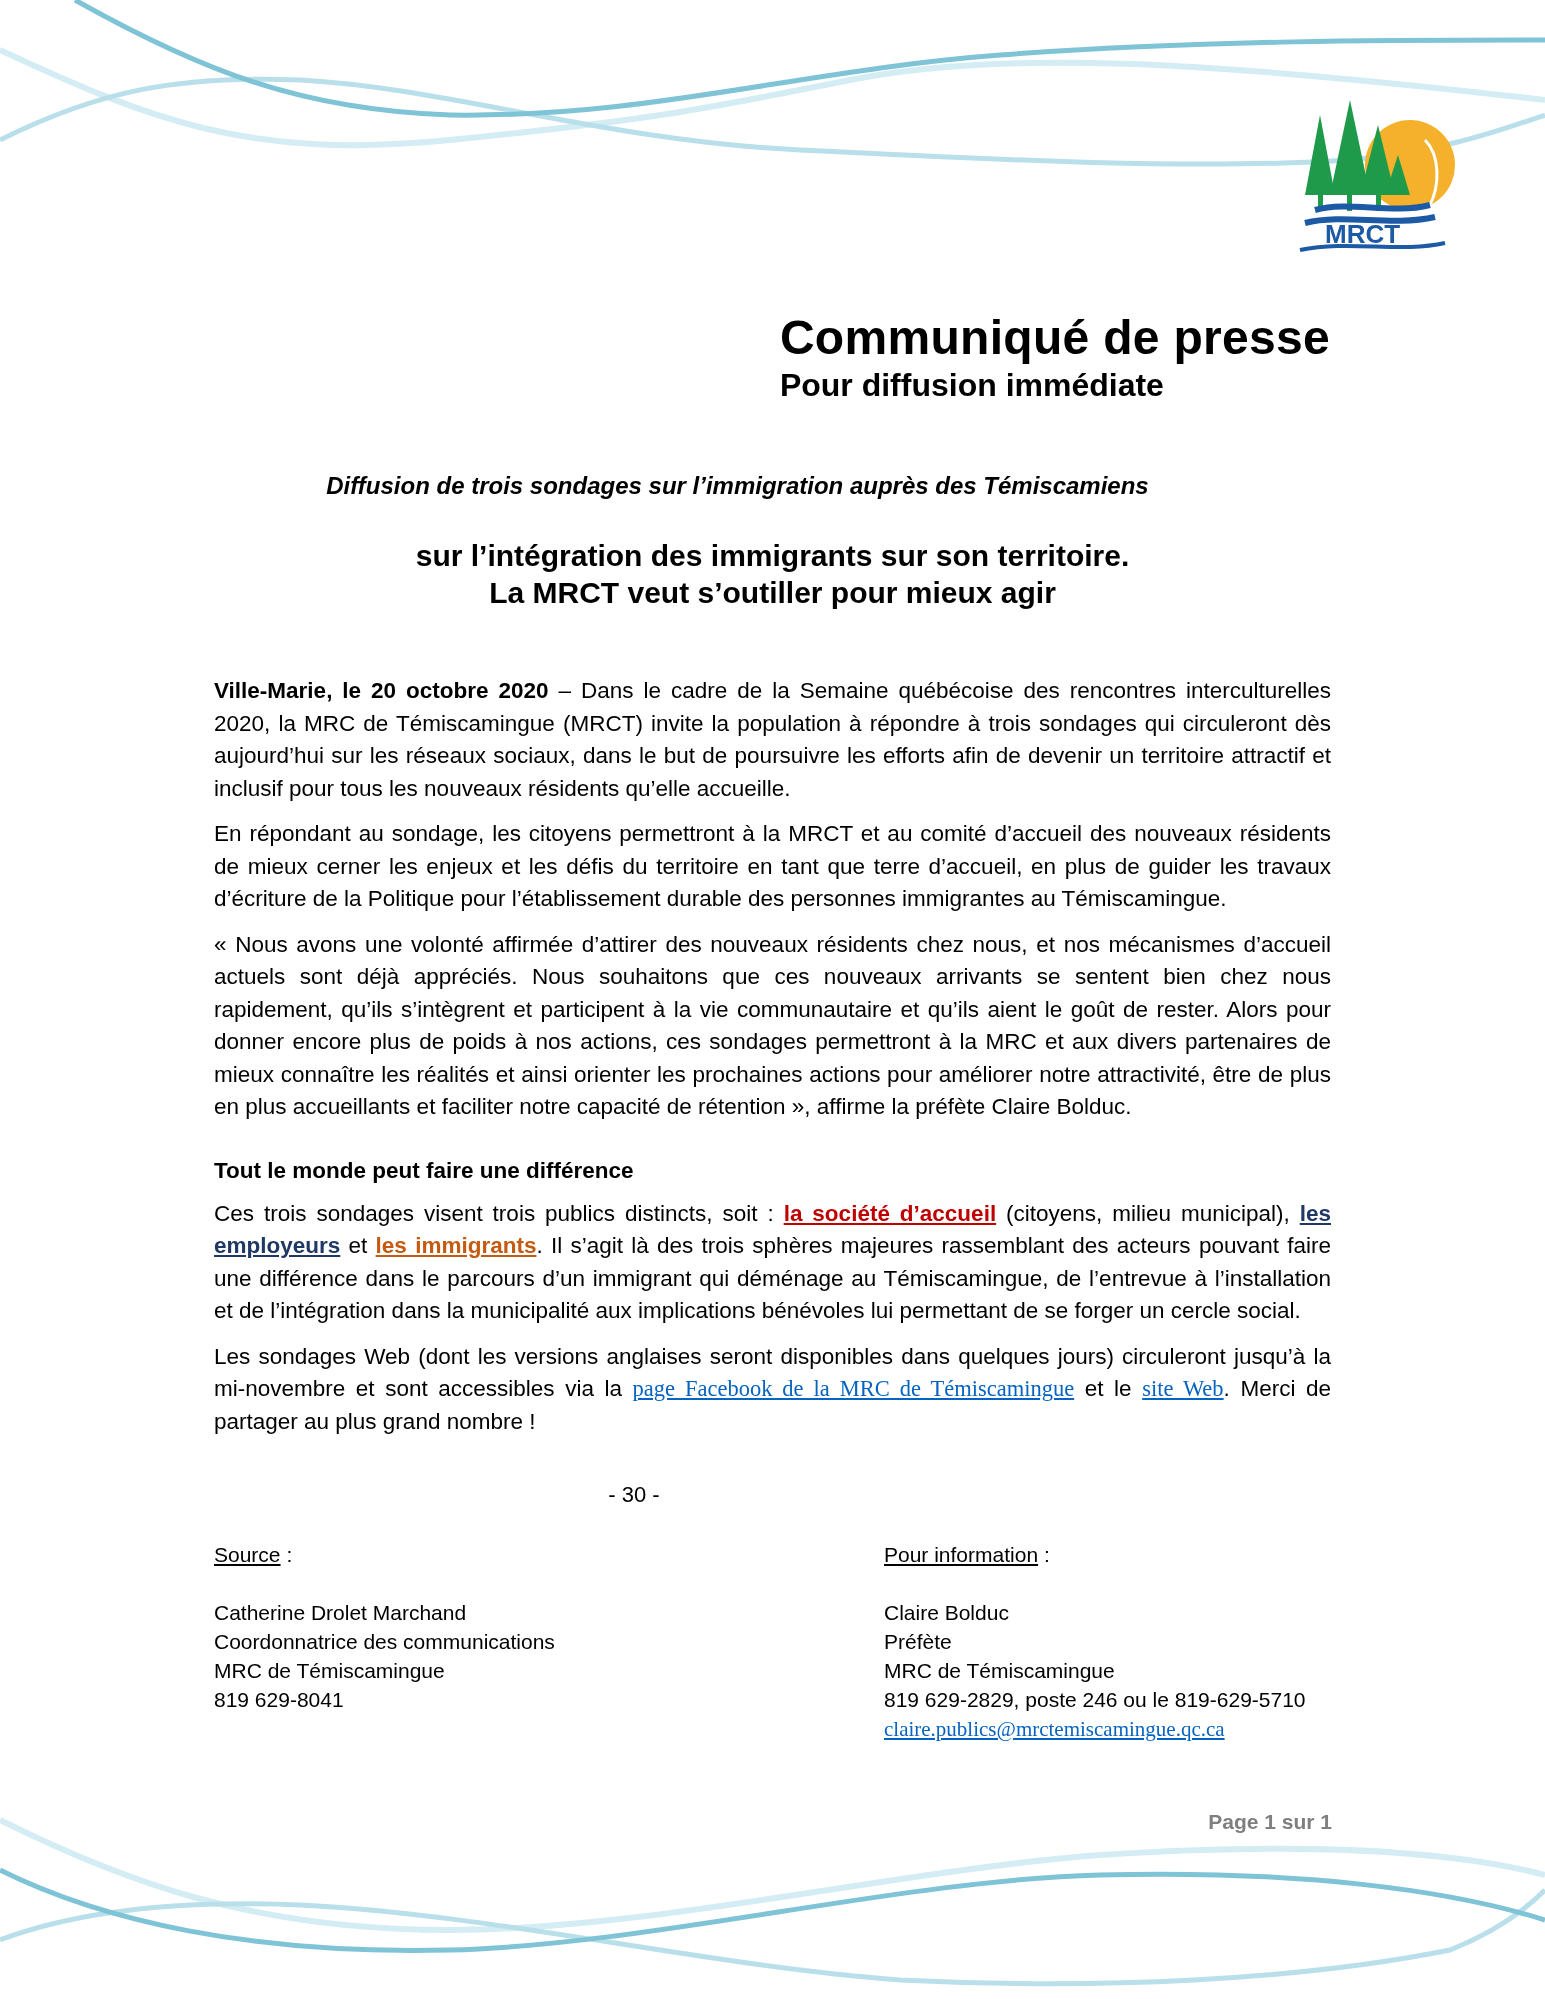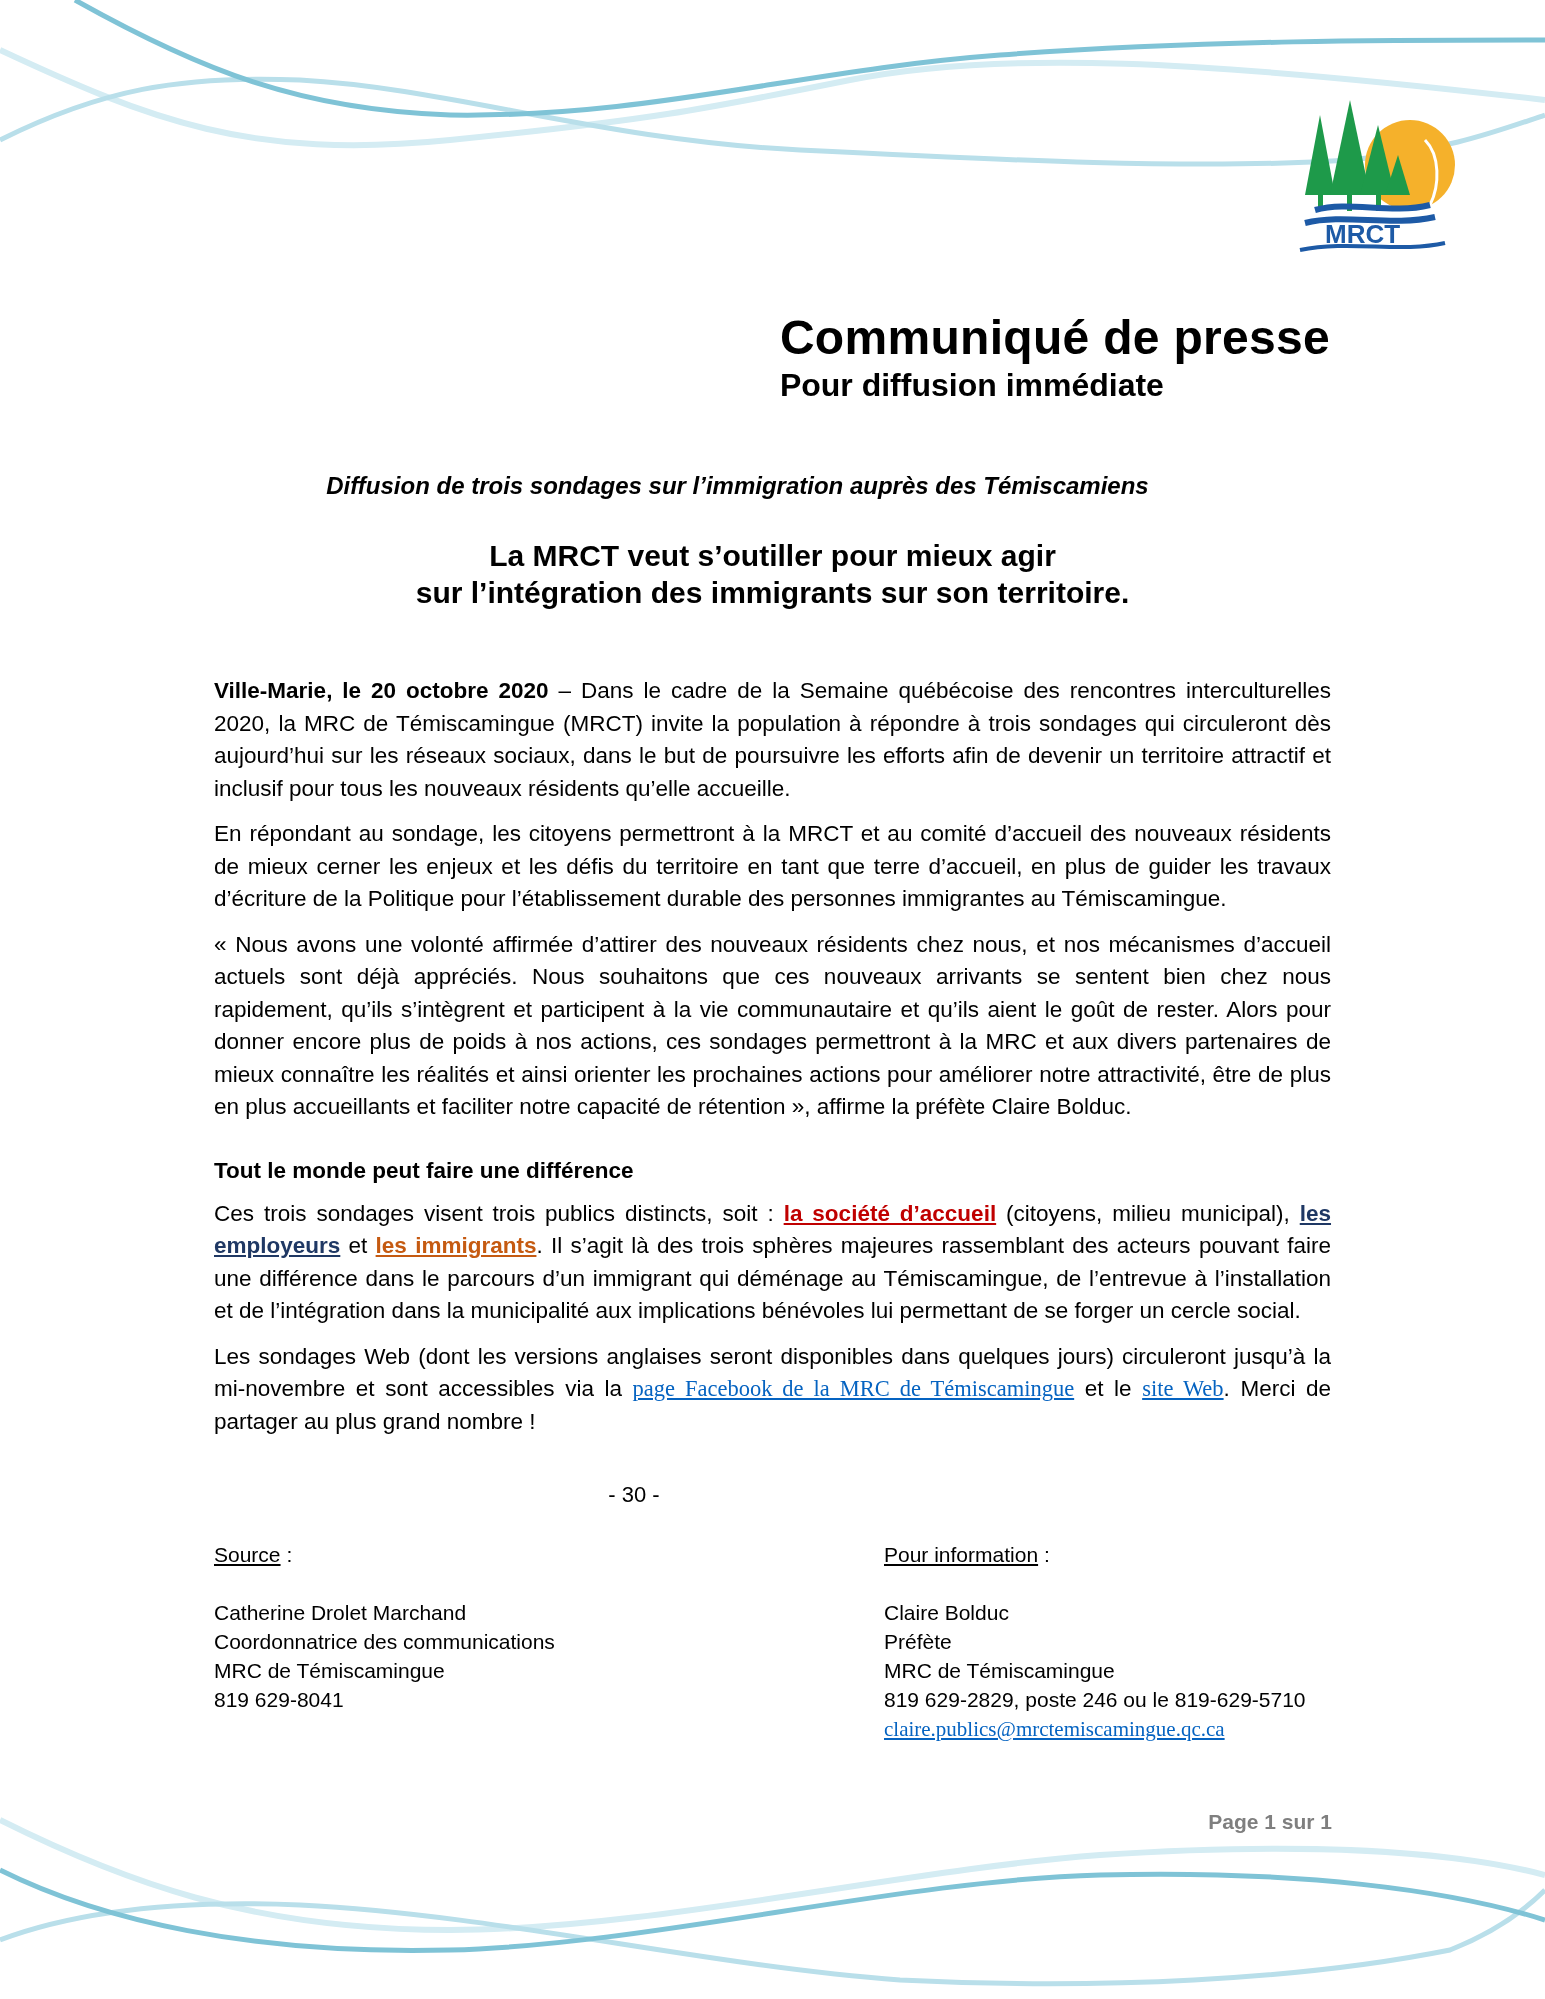--- a/index.html
+++ b/index.html
@@ -64,22 +64,22 @@
 </svg>
 
 <div class="title-block">
   <div class="title-main">Communiqué de presse</div>
   <div class="title-sub">Pour diffusion immédiate</div>
 </div>
 
 <div class="subhead">Diffusion de trois sondages sur l’immigration auprès des Témiscamiens</div>
 
 <div class="headline">
+  <div>sur l’intégration des immigrants sur son territoire.</div>
   <div>La MRCT veut s’outiller pour mieux agir</div>
-  <div>sur l’intégration des immigrants sur son territoire.</div>
 </div>
 
 <div class="body">
   <p><span class="lead">Ville-Marie, le 20 octobre 2020</span><span> – Dans le cadre de la Semaine québécoise des rencontres interculturelles 2020, la MRC de Témiscamingue (MRCT) invite la population à répondre à trois sondages qui circuleront dès aujourd’hui sur les réseaux sociaux, dans le but de poursuivre les efforts afin de devenir un territoire attractif et inclusif pour tous les nouveaux résidents qu’elle accueille.</span></p>
   <p>En répondant au sondage, les citoyens permettront à la MRCT et au comité d’accueil des nouveaux résidents de mieux cerner les enjeux et les défis du territoire en tant que terre d’accueil, en plus de guider les travaux d’écriture de la Politique pour l’établissement durable des personnes immigrantes au Témiscamingue.</p>
   <p>« Nous avons une volonté affirmée d’attirer des nouveaux résidents chez nous, et nos mécanismes d’accueil actuels sont déjà appréciés. Nous souhaitons que ces nouveaux arrivants se sentent bien chez nous rapidement, qu’ils s’intègrent et participent à la vie communautaire et qu’ils aient le goût de rester. Alors pour donner encore plus de poids à nos actions, ces sondages permettront à la MRC et aux divers partenaires de mieux connaître les réalités et ainsi orienter les prochaines actions pour améliorer notre attractivité, être de plus en plus accueillants et faciliter notre capacité de rétention », affirme la préfète Claire Bolduc.</p>
   <h3>Tout le monde peut faire une différence</h3>
   <p><span>Ces trois sondages visent trois publics distincts, soit : </span><a class="lnk-red">la société d’accueil</a><span> (citoyens, milieu municipal), </span><a class="lnk-navy">les employeurs</a><span> et </span><a class="lnk-orange">les immigrants</a><span>. Il s’agit là des trois sphères majeures rassemblant des acteurs pouvant faire une différence dans le parcours d’un immigrant qui déménage au Témiscamingue, de l’entrevue à l’installation et de l’intégration dans la municipalité aux implications bénévoles lui permettant de se forger un cercle social.</span></p>
   <p><span>Les sondages Web (dont les versions anglaises seront disponibles dans quelques jours) circuleront jusqu’à la mi-novembre et sont accessibles via la </span><a class="lnk-blue">page Facebook de la MRC de Témiscamingue</a><span> et le </span><a class="lnk-blue">site Web</a><span>. Merci de partager au plus grand nombre !</span></p>
 </div>

